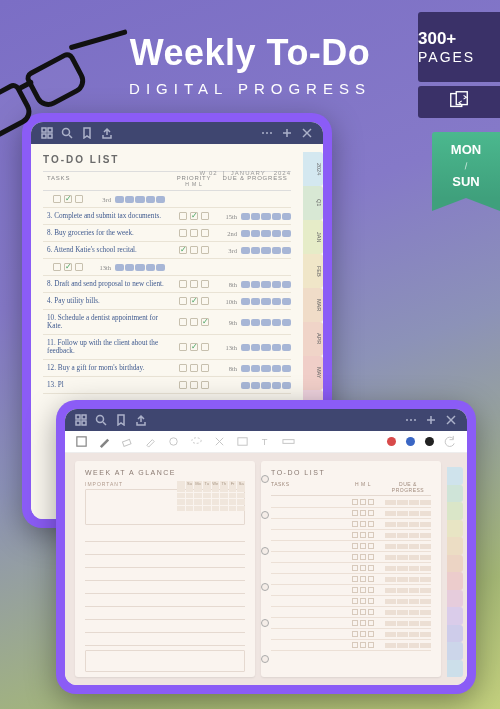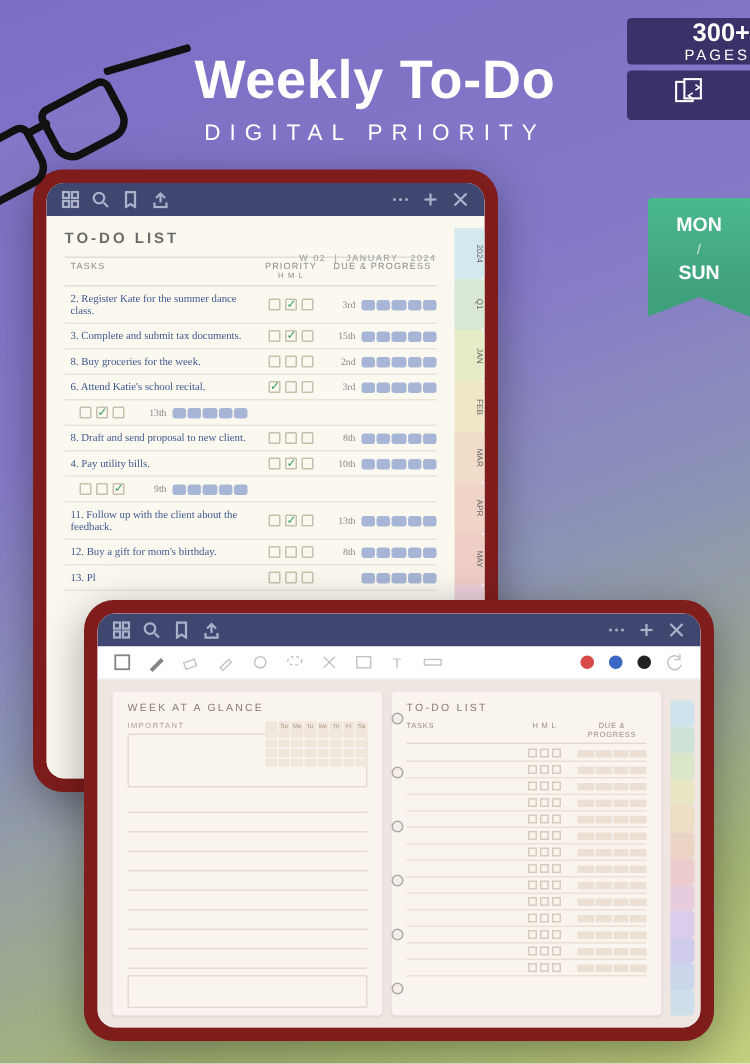--- a/index.html
+++ b/index.html
@@ -12,33 +12,33 @@
 
 .glasses{position:absolute;top:64px;left:-26px;width:130px;height:70px;transform:rotate(-28deg);z-index:6}
 .lens{position:absolute;width:54px;height:42px;border:5px solid #111;border-radius:8px 8px 14px 14px;background:rgba(255,255,255,.04)}
 .lens.l{left:0;top:8px}
 .lens.r{left:62px;top:6px}
 .bridge{position:absolute;left:50px;top:14px;width:18px;height:5px;background:#111;border-radius:2px}
 .temple{position:absolute;left:115px;top:8px;width:60px;height:5px;background:#111;border-radius:2px;transform:rotate(12deg)}
 
 
 .stats{position:absolute;right:0;top:12px;width:82px}
-.stat{background:#3a3168;color:#fff;text-align:right;padding:0 0;border-radius:3px 0 0 3px;margin-bottom:4px}
+.stat{background:#3a3168;color:#fff;text-align:left;padding:17px 0;border-radius:3px 0 0 3px;margin-bottom:4px}
 .stat .n{font-size:17px;font-weight:700}
-.stat .l{font-size:10px;letter-spacing:2px}
+.stat .l{font-size:14px;letter-spacing:2px}
 .page-ic{background:#3a3168;text-align:center;padding:4px 0;border-radius:3px 0 0 3px;margin-bottom:4px}
 .page-ic svg{width:22px;height:20px}
 
 
 .ribbon{position:absolute;right:0;top:132px;width:68px}
 .rbody{background:linear-gradient(180deg,#4bb88e,#3fa07c);color:#fff;text-align:center;padding:10px 0 8px;font-size:13px;font-weight:600;line-height:16px;border-radius:3px 0 0 0;position:relative}
 .ribbon:after{content:"";position:absolute;bottom:-13px;left:0;border-left:34px solid #3fa07c;border-right:34px solid #3fa07c;border-bottom:13px solid transparent}
 
 
-.tablet{position:absolute;background:#7f1d1d;border-radius:20px;box-shadow:0 8px 30px rgba(0,0,0,.35);overflow:hidden}
+.tablet{position:absolute;background:#8b5cf6;border-radius:20px;box-shadow:0 8px 30px rgba(0,0,0,.35);overflow:hidden}
 .screen{position:absolute;inset:9px;border-radius:12px;overflow:hidden;background:#fff}
 .topbar{height:22px;background:#3f4670;display:flex;align-items:center;padding:0 10px;gap:8px}
 .topbar .ic{width:12px;height:12px;opacity:.8}
 .topbar .gap{flex:1}
 .tbic{stroke:#c7cce0;fill:none;stroke-width:1.5}
 
 
 .t1{top:113px;left:22px;width:310px;height:415px;z-index:3}
 .t1 .doc{position:absolute;inset:22px 0 0;display:flex;background:#fbf8f0}
 .page1{flex:1;padding:10px 12px 0 12px}
@@ -87,21 +87,21 @@
 .trow .c3{width:46px;display:flex;gap:1px}
 .sc{width:6px;height:6px;border:1px solid #d8cabc}
 .pb{flex:1;height:5px;background:#ecdfd4}
 .sidetabs2{width:16px;display:flex;flex-direction:column;padding-top:6px}
 .stb2{height:18px;border-radius:0 3px 3px 0;margin-bottom:0;font-size:4px}
 </style>
 </head>
 <body>
 
 <div class="hero-title">Weekly To-Do</div>
-<div class="hero-sub">DIGITAL PRIORITY</div>
+<div class="hero-sub">DIGITAL PROGRESS</div>
 
 <div class="glasses">
   <div class="lens l"></div>
     <div class="lens r"></div>
     <div class="bridge"></div>
     <div class="temple"></div>
 </div>
 
 <div class="stats">
   <div class="stat">
@@ -170,21 +170,20 @@
     <div class="thead">
       <div class="thtask">TASKS</div>
       <div class="thp">
         <div>PRIORITY</div>
         <div style="font-size:5px">H   M   L</div>
       </div>
       <div class="thd">DUE &amp; PROGRESS</div>
     </div>
     <div id="rows">
             <div class="row">
-              <div class="rtask">2. Register Kate for the summer dance class.</div>
               <div class="rp">
                 <div class="cb"></div>
                 <div class="cb on"></div>
                 <div class="cb"></div>
               </div>
               <div class="rd">
                 <div class="d">3rd</div>
                 <div class="prog">
                   <span></span>
                   <span></span>
@@ -295,20 +294,21 @@
                 <div class="prog">
                   <span></span>
                   <span></span>
                   <span></span>
                   <span></span>
                   <span></span>
                 </div>
               </div>
             </div>
             <div class="row">
+              <div class="rtask">10. Schedule a dentist appointment for Kate.</div>
               <div class="rp">
                 <div class="cb"></div>
                 <div class="cb"></div>
                 <div class="cb on"></div>
               </div>
               <div class="rd">
                 <div class="d">9th</div>
                 <div class="prog">
                   <span></span>
                   <span></span>

